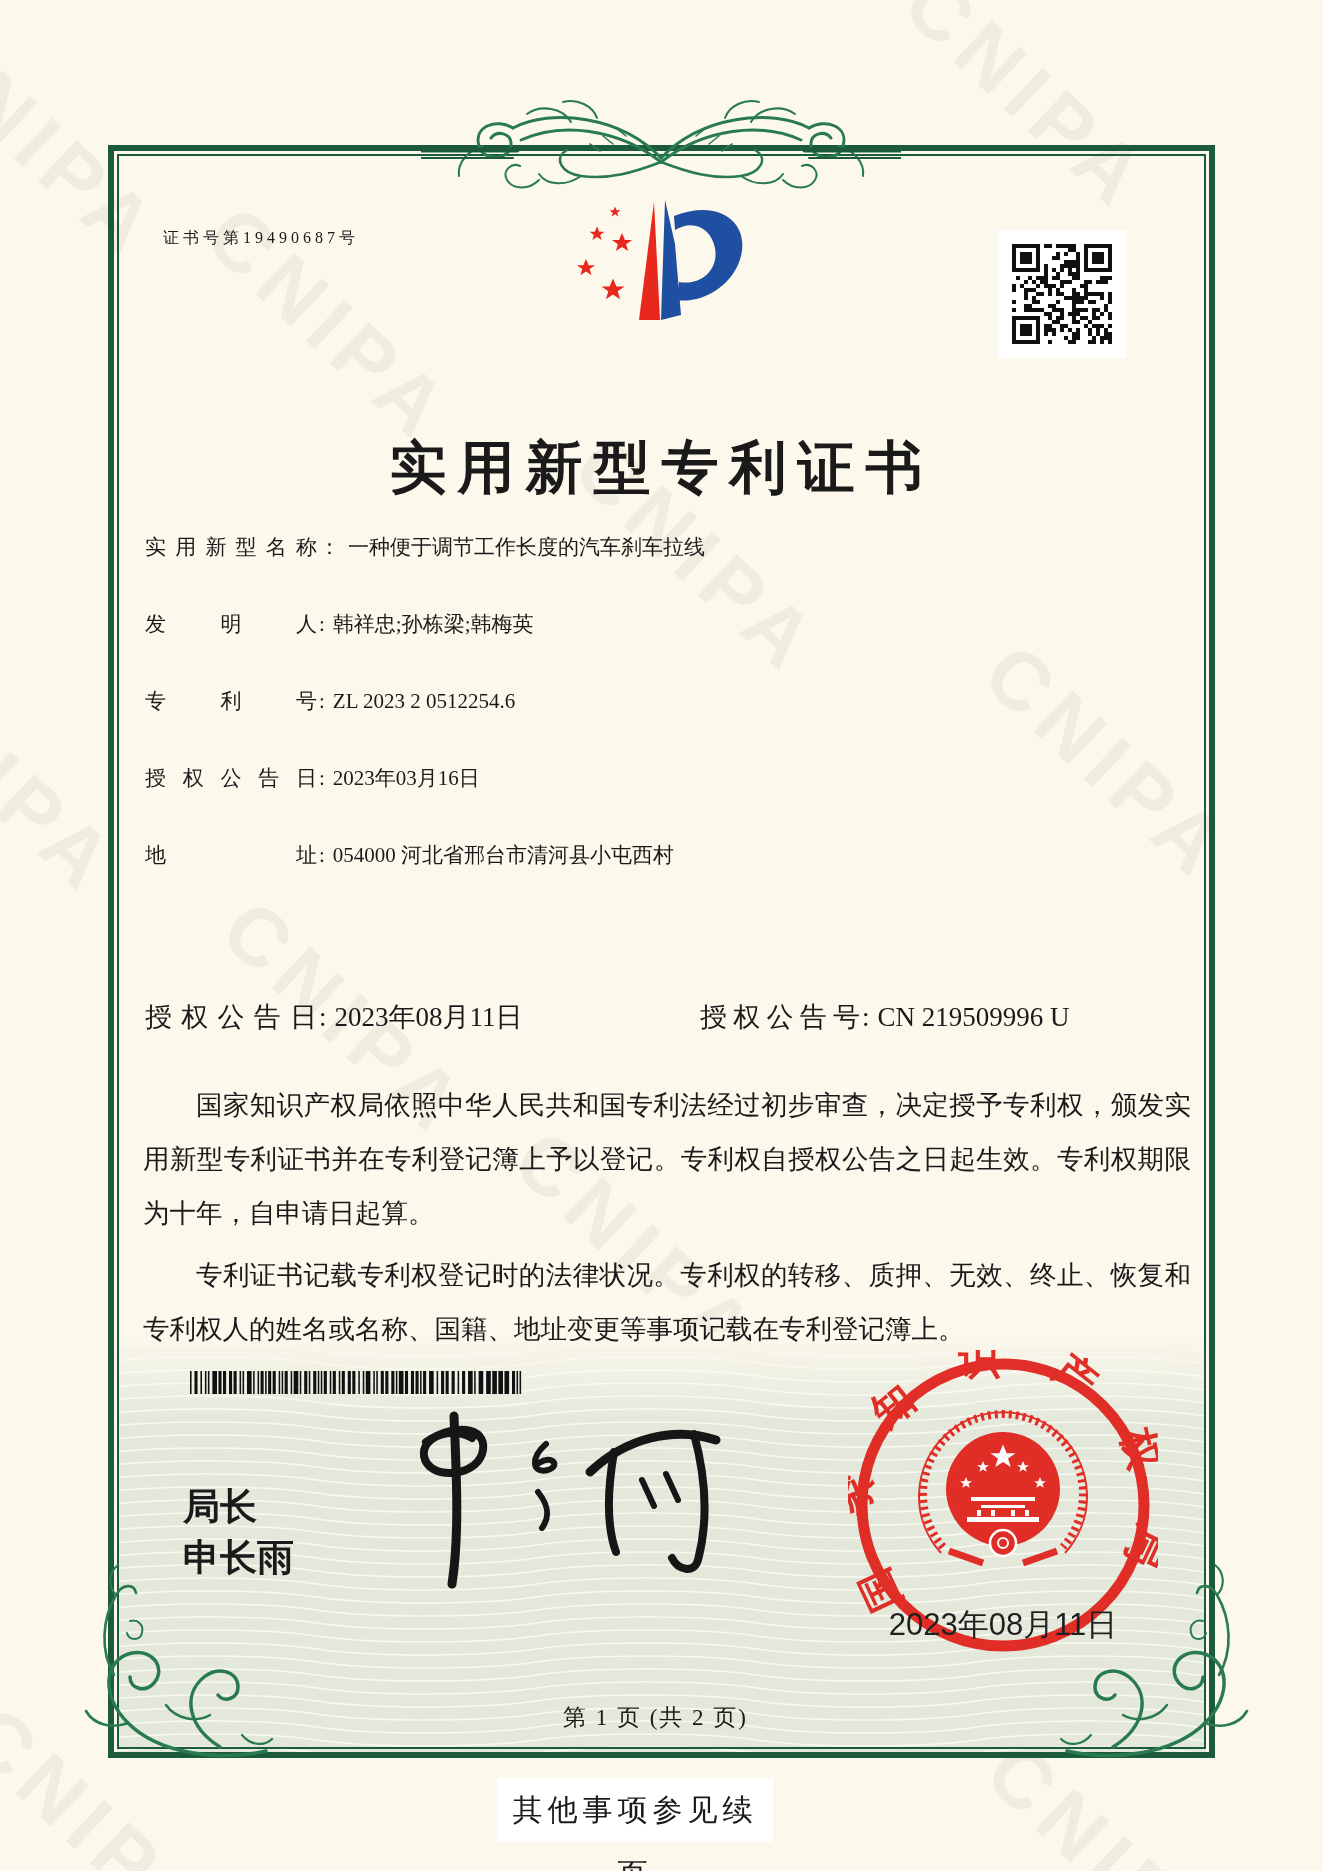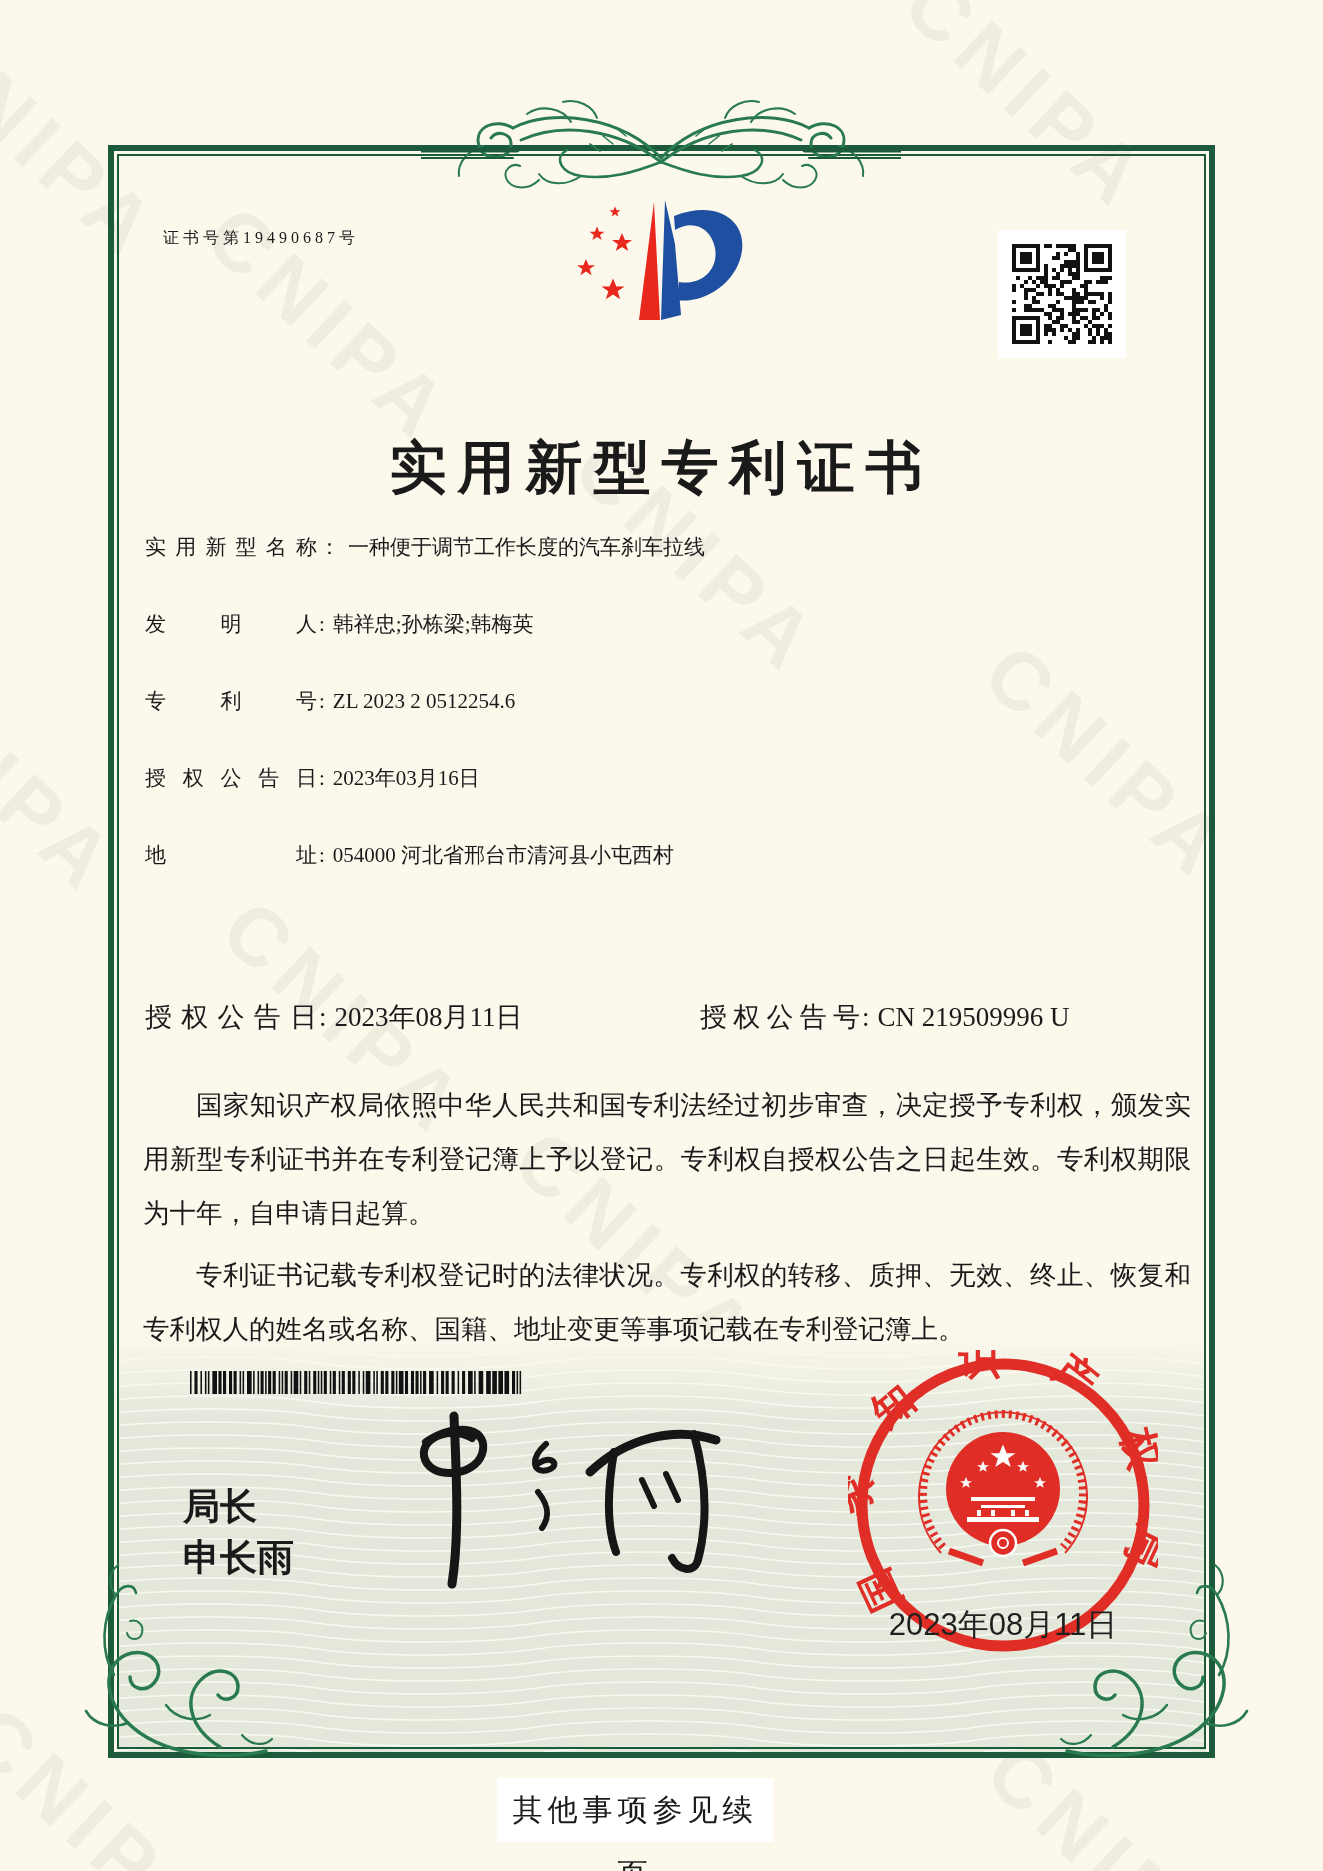--- a/index.html
+++ b/index.html
@@ -526,15 +526,16 @@
         <rect x="8" y="19" width="4" height="6" fill="#fff"></rect>
           <rect x="22" y="19" width="4" height="6" fill="#fff"></rect>
         <circle cy="52" r="13" fill="#e0201a" stroke="#fff" stroke-width="2.5"></circle>
         <circle cy="52" r="5" fill="none" stroke="#fff" stroke-width="2"></circle>
         <path d="M -54 60 L -20 72 M 54 60 L 20 72" stroke="#e0201a" stroke-width="7"></path>
       </g>
       <text y="130" text-anchor="middle" font-size="31" fill="#111" font-family="Liberation Sans, sans-serif">2023年08月11日</text>
     </g>
   </svg>
 
+  <div class="page-num">第 1 页 (共 2 页)</div>
   <div class="cont-box">其他事项参见续页</div>
 
 </div>
 
 </body></html>

